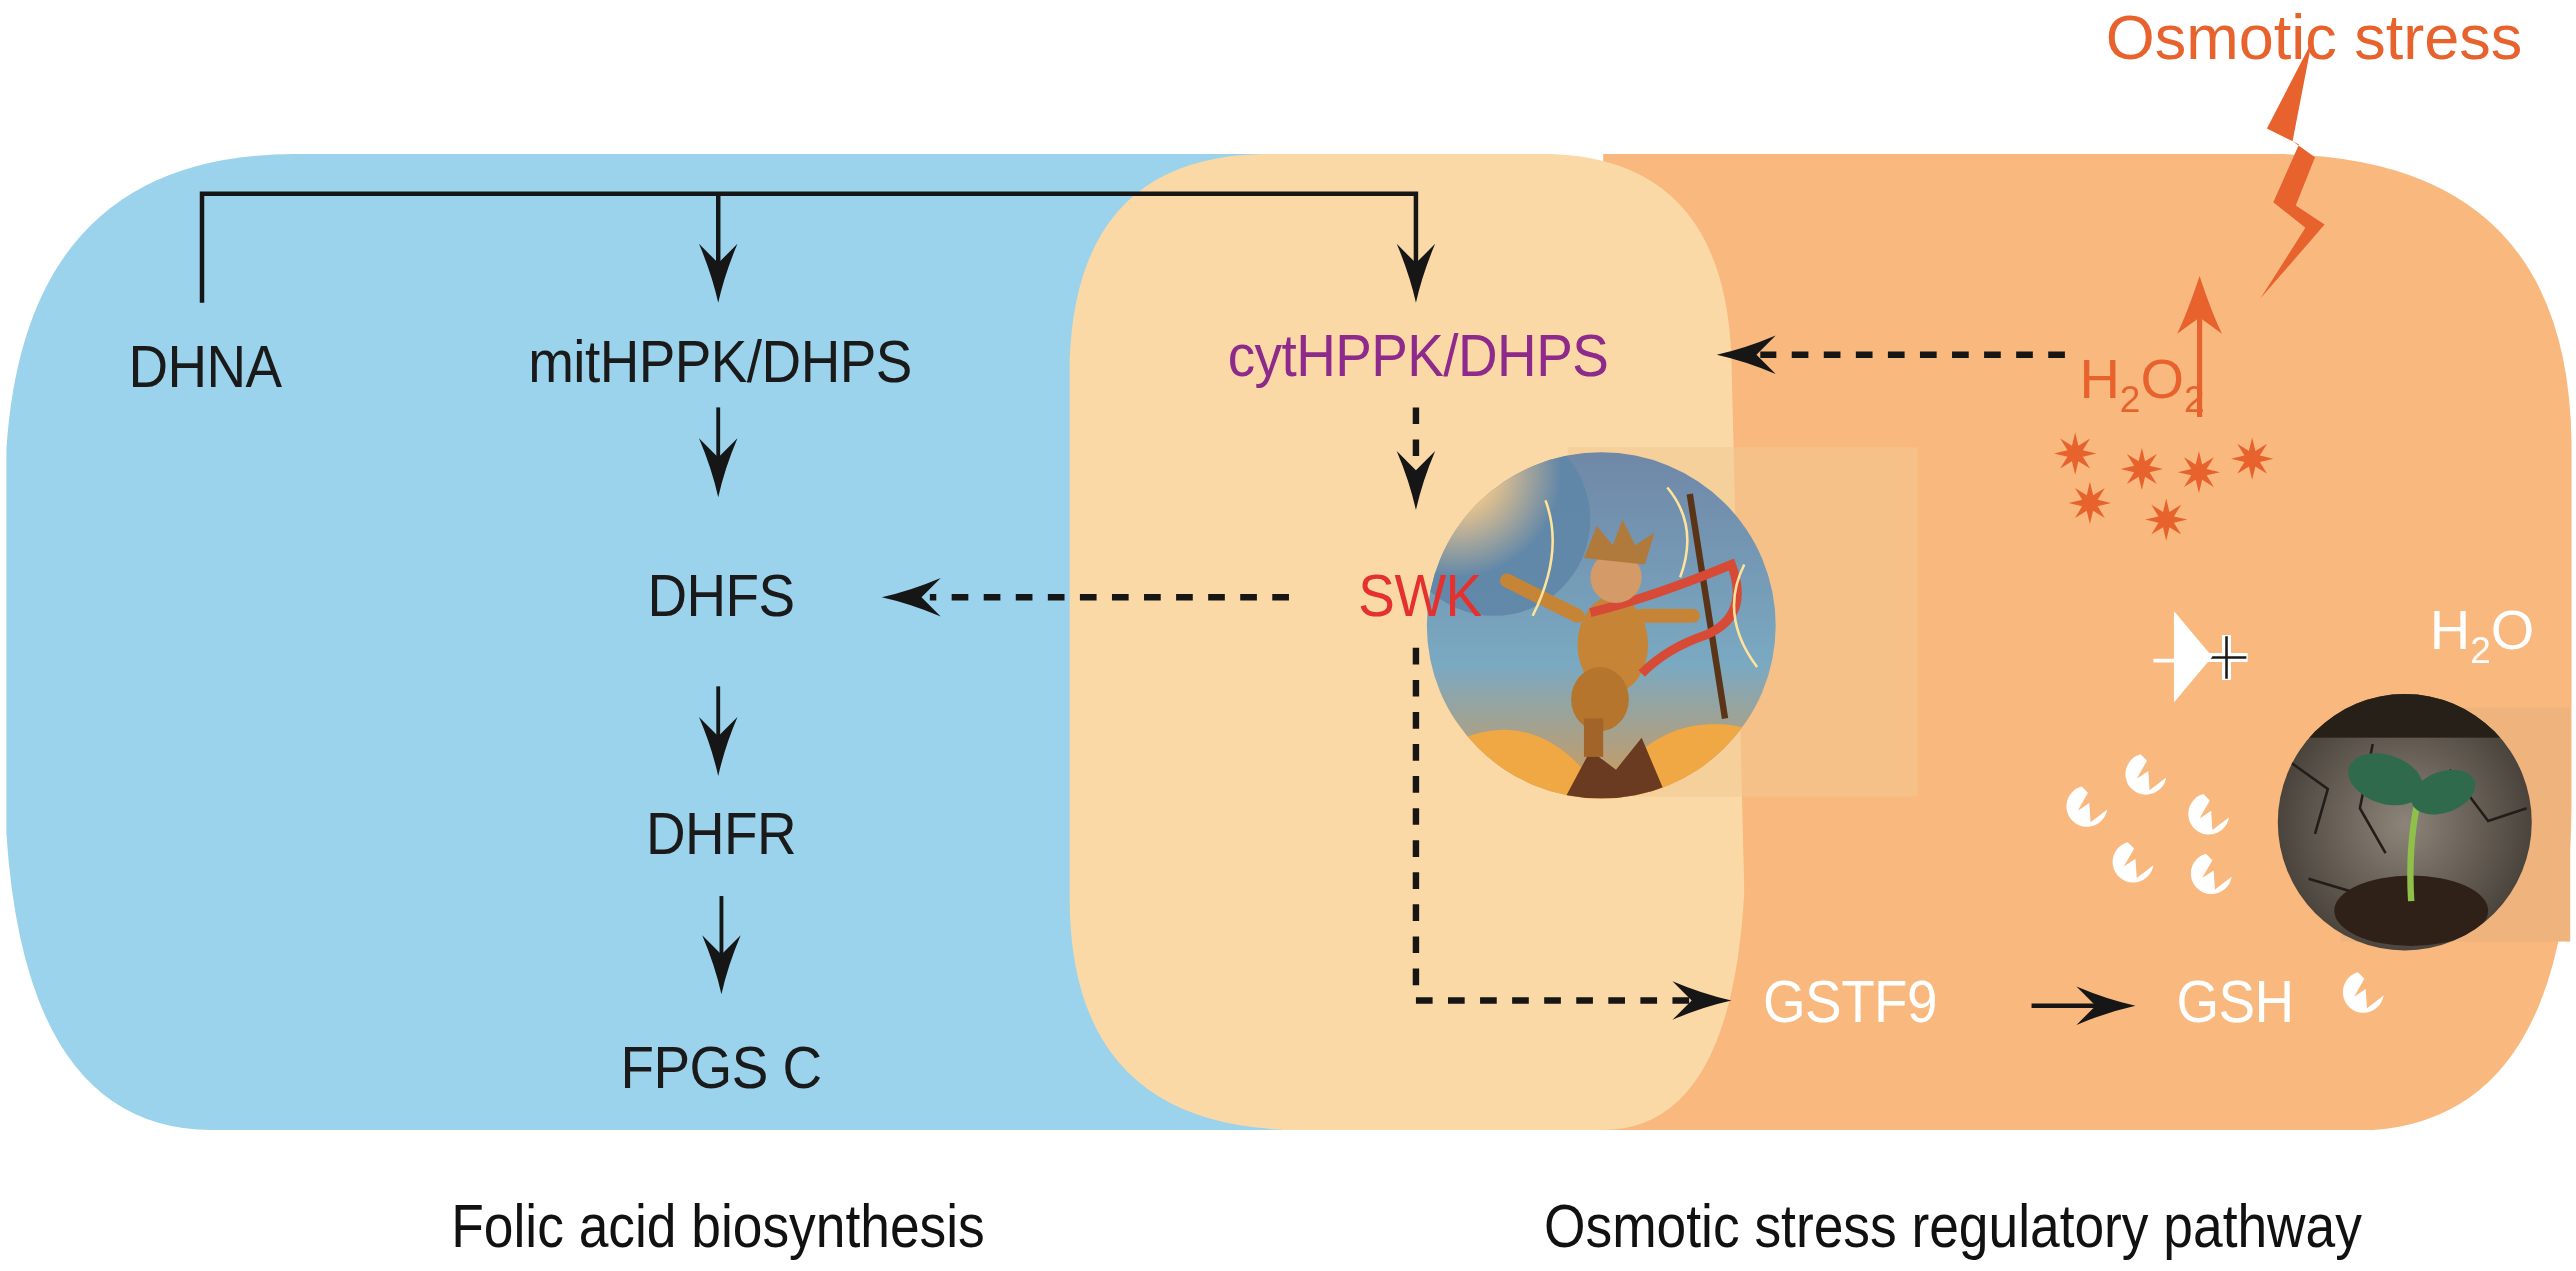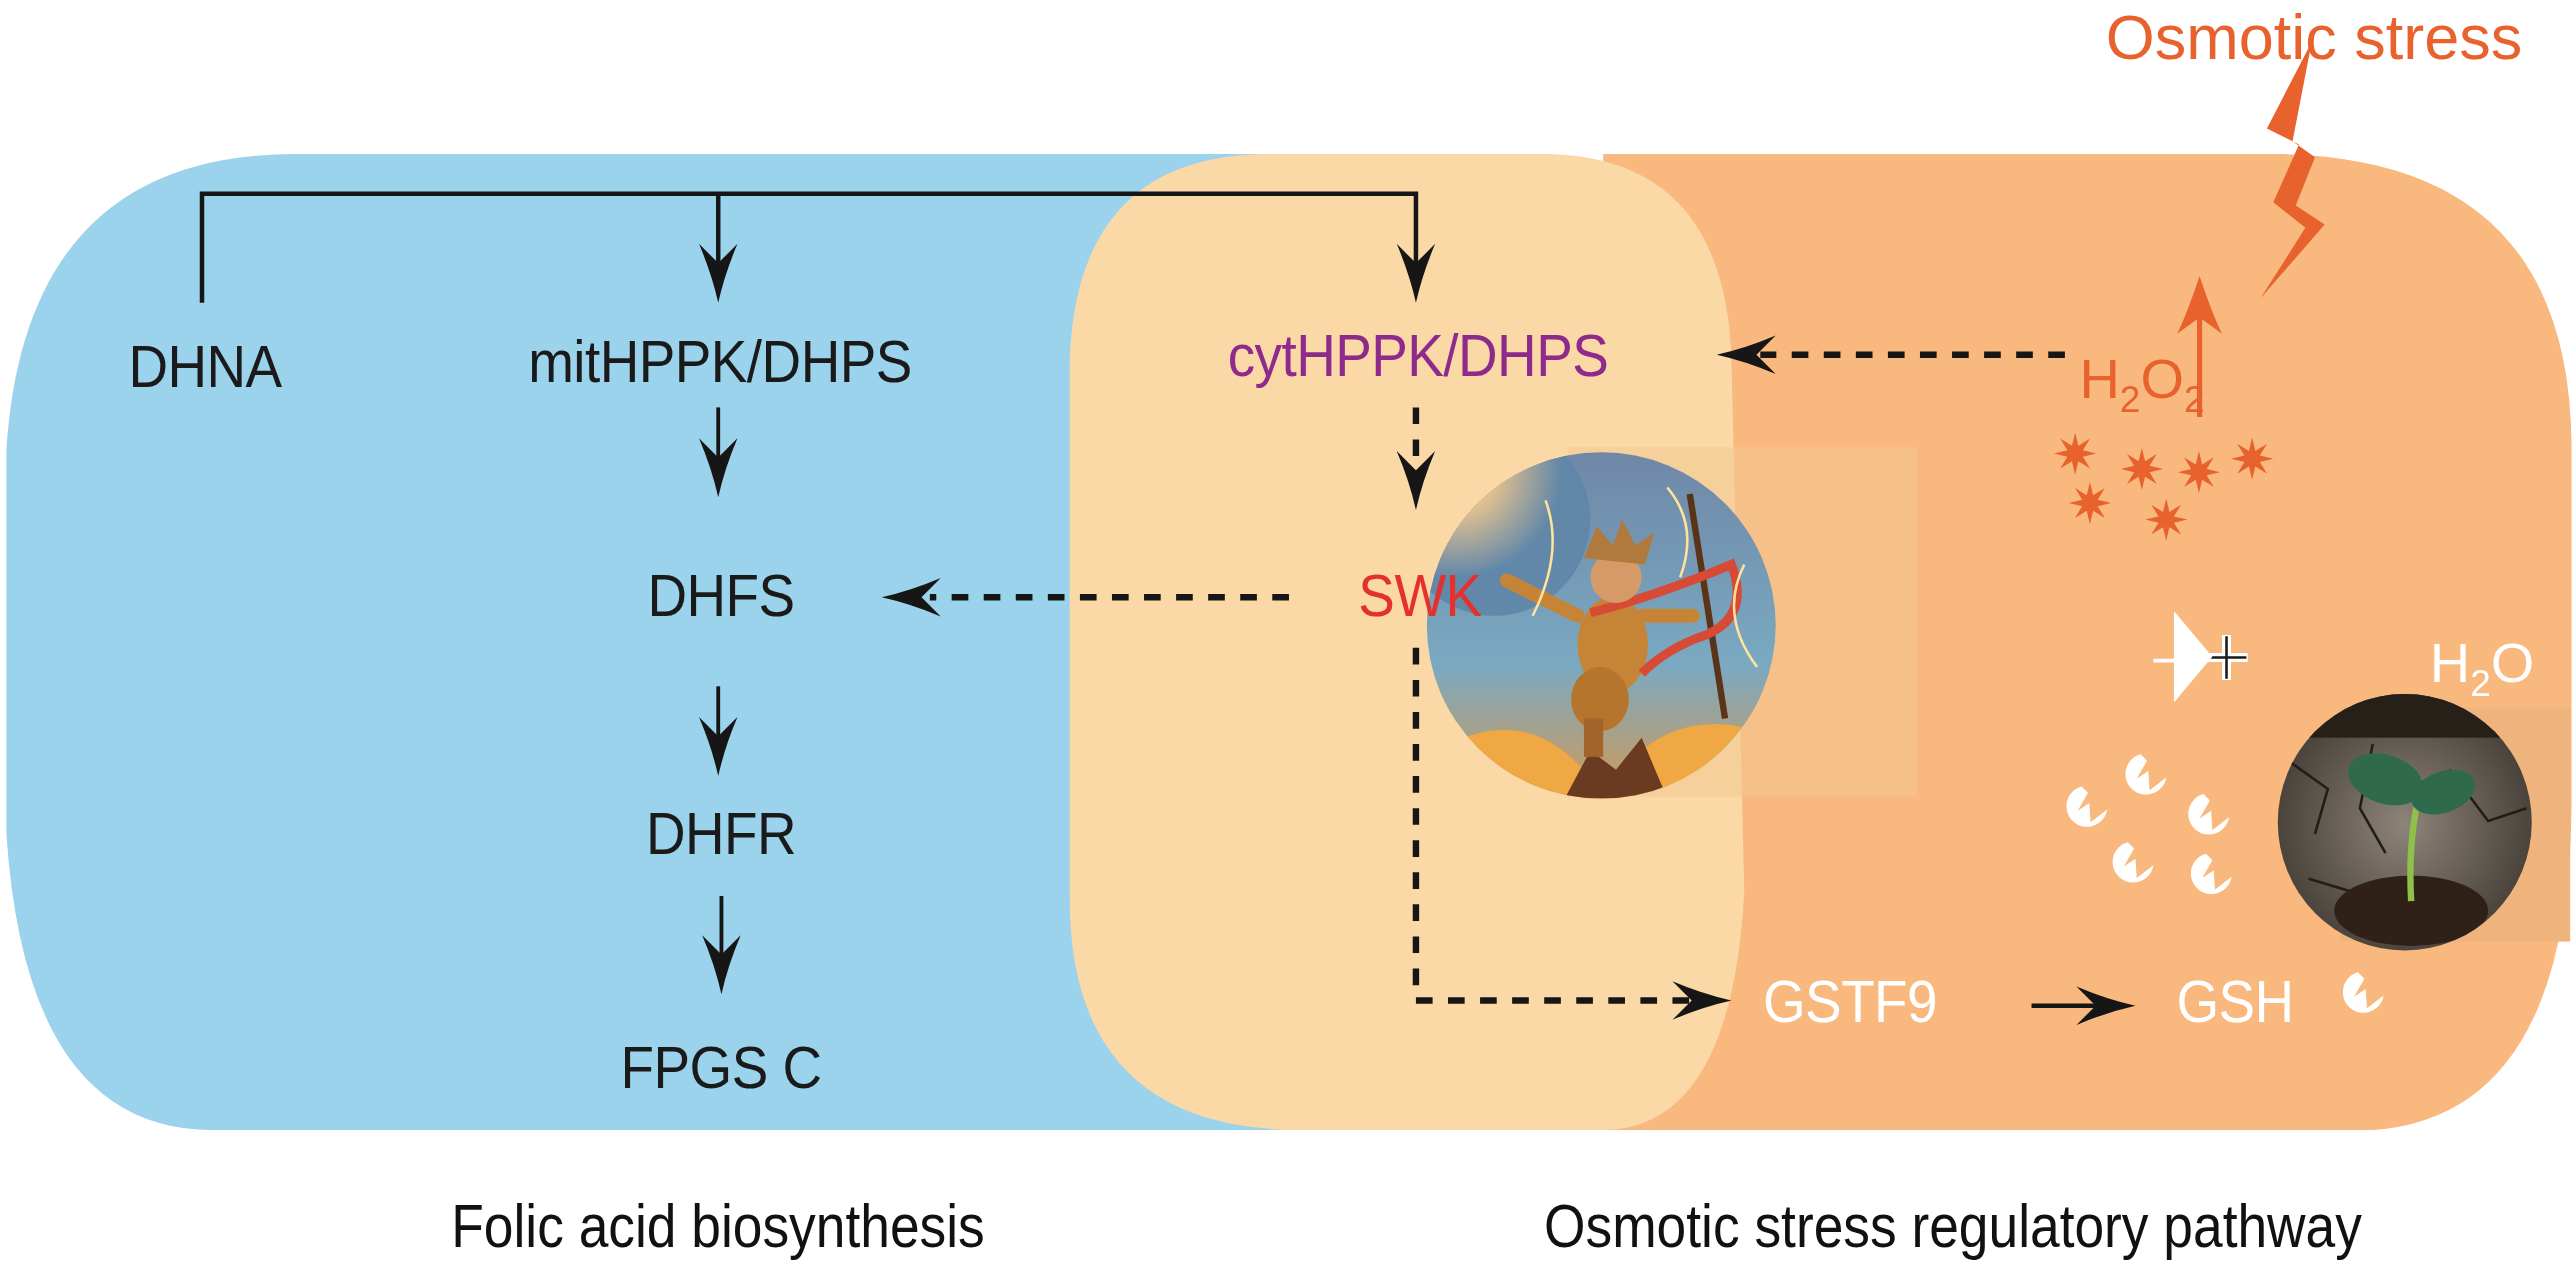--- a/index.html
+++ b/index.html
@@ -173,20 +173,20 @@
   <div class="lbl node narrow" style="left:721px; top:596px;">DHFS</div>
   <div class="lbl node narrow" style="left:721px; top:834px;">DHFR</div>
   <div class="lbl node narrow" style="left:721px; top:1068px;">FPGS C</div>
 
   <div class="lbl node narrow white" style="left:1850px; top:1002px;">GSTF9</div>
   <div class="lbl node narrow white" style="left:2235px; top:1002px;">GSH</div>
 
   <div class="lbl chem orange" style="left:2142px; top:369px;">
     <span>H</span><sub>2</sub><span>O</span><sub>2</sub>
   </div>
-  <div class="lbl chem white" style="left:2482px; top:668px;">
+  <div class="lbl chem white" style="left:2482px; top:635px;">
     <span>H</span><sub>2</sub><span>O</span>
   </div>
 
   <div class="lbl caption" style="left:1953px; top:1226px;"><span class="inner">Osmotic stress regulatory pathway</span></div>
   <div class="lbl caption" style="left:718px; top:1226px;"><span class="inner">Folic acid biosynthesis</span></div>
 </div>
 
 
 </body></html>

